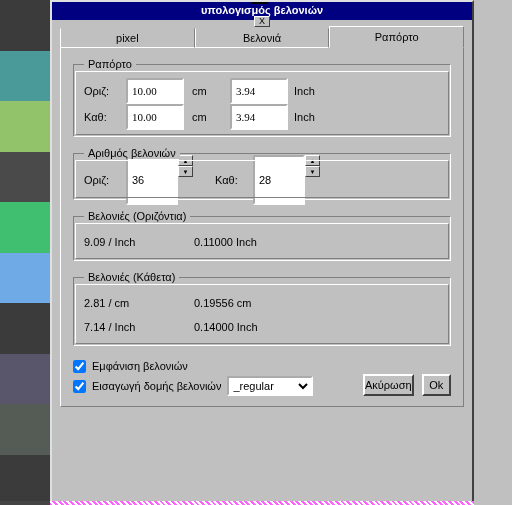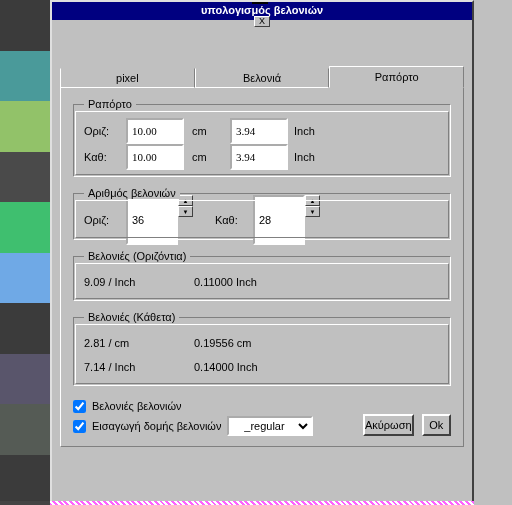--- a/index.html
+++ b/index.html
@@ -5,21 +5,21 @@
 html,body{margin:0;padding:0;font-family:"MS Sans Serif",Tahoma,sans-serif;font-size:11px;color:#000;background:#c0c0c0;}
 .screen{width:512px;height:505px;position:relative;overflow:hidden;}
 .stripes{position:absolute;left:0;top:0;width:50px;height:505px;display:flex;flex-direction:column;}
 .stripes div{flex:1;}
 .window{position:absolute;left:50px;top:0;width:424px;height:505px;background:#c0c0c0;border:2px solid;border-color:#dfdfdf #404040 #404040 #dfdfdf;box-sizing:border-box;}
 .titlebar{height:18px;background:#000080;color:#fff;display:flex;align-items:center;padding:0 2px;font-weight:bold;flex-direction:column;}
 .titlebar .sys{width:14px;height:14px;background:linear-gradient(45deg,#ff0,#f00,#00f);margin-right:4px;border:1px solid #000;}
 .titlebar .title{flex:1;font-size:11px;}
 .titlebar button{width:16px;height:14px;font-size:9px;line-height:9px;padding:0;background:#c0c0c0;border:1px solid;border-color:#fff #404040 #404040 #fff;font-family:inherit;}
 .client{padding:6px 8px 6px 8px;}
-.tabs{display:flex;margin-top:40px;}
+.tabs{display:flex;}
 .tab{flex:1;text-align:center;padding:4px 0;background:#c0c0c0;border:1px solid;border-color:#fff #808080 #808080 #fff;font-size:11px;cursor:default;}
 .tab.active{border-bottom-color:#c0c0c0;position:relative;z-index:2;}
 .tab:not(.active){border-top-color:#c0c0c0;margin-top:2px;padding:3px 0 3px 0;border-bottom-color:#fff;}
 .panel{border:1px solid;border-color:#fff #808080 #808080 #fff;padding:10px 12px 10px 12px;margin-top:-1px;}
 fieldset{border:1px solid #808080;border-right-color:#fff;border-bottom-color:#fff;margin:0 0 10px 0;padding:8px 10px 6px 10px;position:relative;}
 fieldset::before{content:"";position:absolute;inset:1px;border:1px solid #fff;border-right-color:#808080;border-bottom-color:#808080;pointer-events:none;}
 legend{padding:0 4px;background:#c0c0c0;font-size:11px;position:relative;z-index:1;}
 .row{display:flex;align-items:center;height:26px;gap:0;}
 .lbl{width:42px;}
 .lbl2{width:38px;text-align:left;}
@@ -32,21 +32,21 @@
 .spinbtns button{width:15px;height:11px;font-size:6px;line-height:6px;padding:0;background:#c0c0c0;border:1px solid;border-color:#fff #404040 #404040 #fff;}
 .readgrid .row{height:24px;}
 .readgrid .c1{width:110px;}
 .readgrid .c2{width:120px;}
 .bottom{display:flex;align-items:flex-end;}
 .checks{flex:1;}
 .checks label{display:flex;align-items:center;height:20px;gap:6px;}
 .checks input[type=checkbox]{width:13px;height:13px;margin:0;}
 .btncol{display:flex;gap:8px;width:88px;}
 .dlgbtn{height:22px;width:88px;background:#c0c0c0;border:2px solid;border-color:#fff #404040 #404040 #fff;font-family:inherit;font-size:11px;padding:0;}
-select.combo{width:86px;height:20px;background:#fff;border:2px inset #fff;font-family:inherit;font-size:11px;text-align:center;}
+select.combo{width:86px;height:20px;background:#fff;border:2px inset #fff;font-family:inherit;font-size:11px;}
 .bar{position:absolute;left:50px;top:501px;width:424px;height:4px;background:repeating-linear-gradient(45deg,#ff63ff 0 2px,#fff 2px 4px);} 
 .bar2{position:absolute;left:0;top:501px;width:50px;height:4px;background:#444;}
 </style>
 </head>
 <body>
 
 <div class="screen">
   <div class="stripes">
     <div style="background: rgb(59, 59, 59);"></div>
       <div style="background: rgb(74, 154, 154);"></div>
@@ -134,21 +134,21 @@
           <div class="row">
             <span class="c1">7.14 / Inch</span>
             <span class="c2">0.14000 Inch</span>
           </div>
         </fieldset>
 
         <div class="bottom">
           <div class="checks">
             <label>
               <input type="checkbox" checked="" style="">
-              <span>Βελονιές βελονιών</span>
+              <span>Εμφάνιση βελονιών</span>
             </label>
             <label>
               <input type="checkbox" checked="" style="">
               <span>Εισαγωγή δομής βελονιών</span>
               <select class="combo">
                 <option>_regular</option>
               </select>
             </label>
           </div>
           <div class="btncol">

